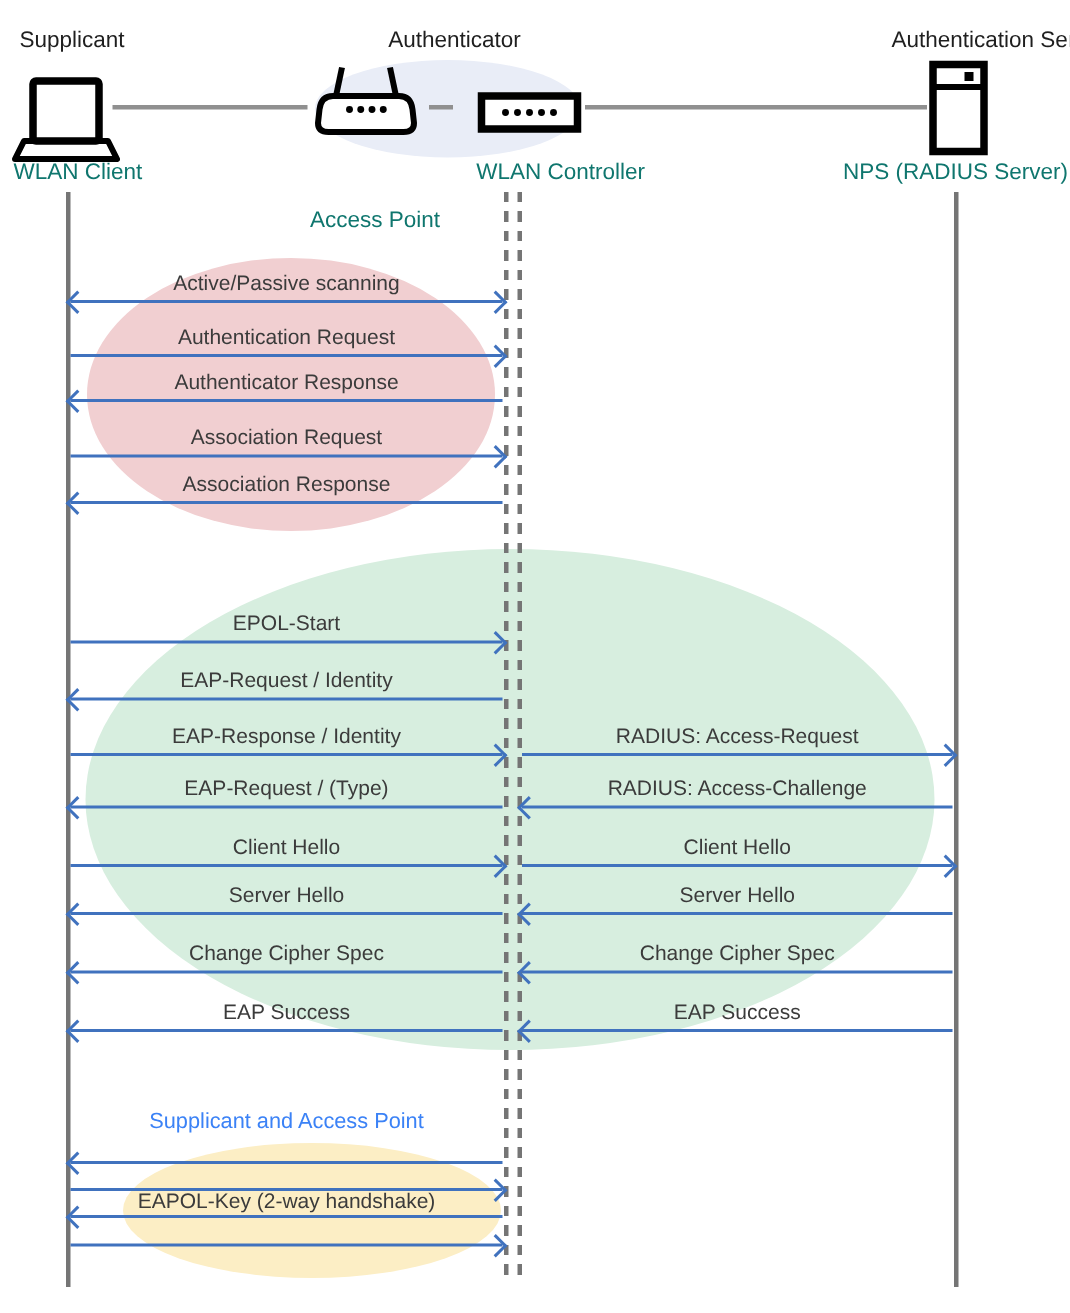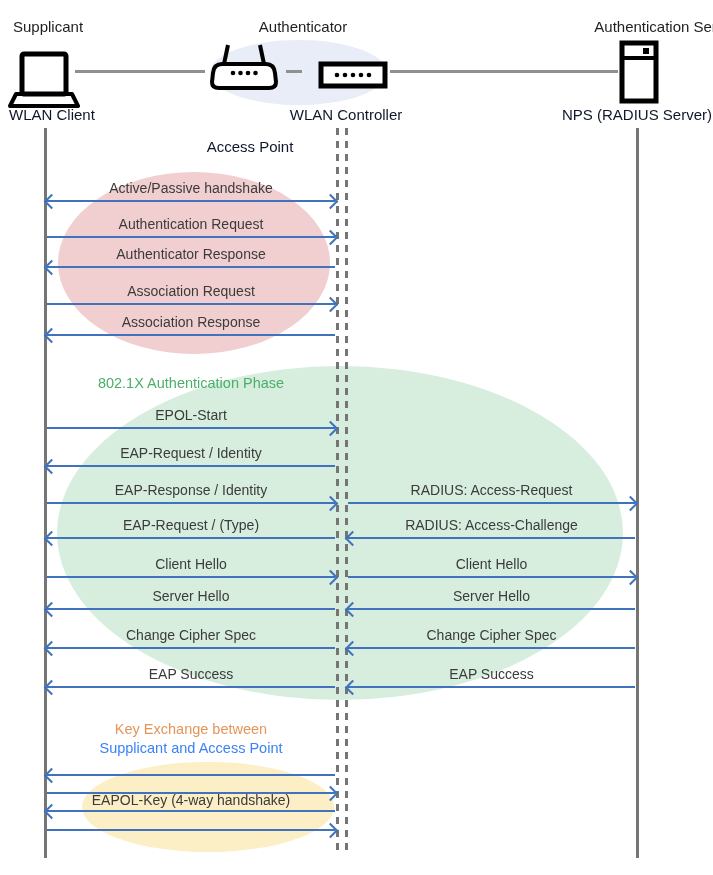--- a/index.html
+++ b/index.html
@@ -11,24 +11,24 @@
   .ellipse{position:absolute;border-radius:50%;}
   .el-auth{left:210px;top:40px;width:177px;height:65px;background:#e9edf7;}
   .el-red{left:58px;top:172px;width:272px;height:182px;background:#f1cfd1;}
   .el-green{left:57px;top:366px;width:566px;height:334px;background:#d7eedf;}
   .el-yellow{left:82px;top:762px;width:252px;height:90px;background:#fceec5;}
   
   .role{position:absolute;top:18px;font-size:15px;color:#1f1f1f;white-space:nowrap;}
   .role.sup{left:13px;text-align:right;}
   .role.authn{left:233px;width:140px;text-align:center;}
   .role.srv{left:592px;width:148px;text-align:center;}
-  .device-label{position:absolute;top:106px;font-size:15px;color:#0f172a;white-space:nowrap;}
+  .device-label{position:absolute;top:106px;font-size:15px;color:#0f766e;white-space:nowrap;}
   .dev-client{left:9px;}
   .dev-ap{left:190px;width:120px;text-align:center;margin-top:32px;}
-  .dev-wlc{left:285px;width:122px;text-align:center;}
+  .dev-wlc{left:308px;width:122px;text-align:right;}
   .dev-nps{left:557px;width:160px;text-align:center;}
   .connector{position:absolute;top:70px;height:3px;background:#909090;}
   .conn1{left:75px;width:130px;}
   .conn2{left:286px;width:16px;}
   .conn3{left:390px;width:228px;}
   .icon{position:absolute;}
   
   .lifeline{position:absolute;top:128px;width:3px;height:730px;background:#757575;}
   .ll-left{left:44px;}
   .ll-right{left:636px;}
@@ -107,26 +107,24 @@
   <div class="device-label dev-client">WLAN Client</div>
   <div class="device-label dev-ap">Access Point</div>
   <div class="device-label dev-wlc">WLAN Controller</div>
   <div class="device-label dev-nps">NPS (RADIUS Server)</div>
 
   <div class="lifeline ll-left"></div>
   <div class="lifeline dashed ll-mid1"></div>
   <div class="lifeline dashed ll-mid2"></div>
   <div class="lifeline ll-right"></div>
 
-  <div class="phase-title pt-green">802.1X Authentication Phase</div>
-  <div class="phase-title pt-orange1">Key Exchange between</div>
   <div class="phase-title pt-orange2">Supplicant and Access Point</div>
 
   <div class="msg segL" style="top:201px;">
-    <span class="lbl">Active/Passive handshake</span>
+    <span class="lbl">Active/Passive scanning</span>
     <span class="line"></span>
     <span class="chev cl"></span>
     <span class="chev cr"></span>
   </div>
   <div class="msg segL" style="top:237px;">
     <span class="lbl">Authentication Request</span>
     <span class="line"></span>
     <span class="chev cr"></span>
   </div>
   <div class="msg segL" style="top:267px;">
@@ -218,21 +216,21 @@
 
   <div class="msg segL" style="top:775px;">
     <span class="line"></span>
     <span class="chev cl"></span>
   </div>
   <div class="msg segL" style="top:793px;">
     <span class="line"></span>
     <span class="chev cr"></span>
   </div>
   <div class="msg segL" style="top:811px;">
-    <span class="lbl" style="top:-19px;">EAPOL-Key (4-way handshake)</span>
+    <span class="lbl" style="top:-19px;">EAPOL-Key (2-way handshake)</span>
     <span class="line"></span>
     <span class="chev cl"></span>
   </div>
   <div class="msg segL" style="top:830px;">
     <span class="line"></span>
     <span class="chev cr"></span>
   </div>
 
 </div>
 

